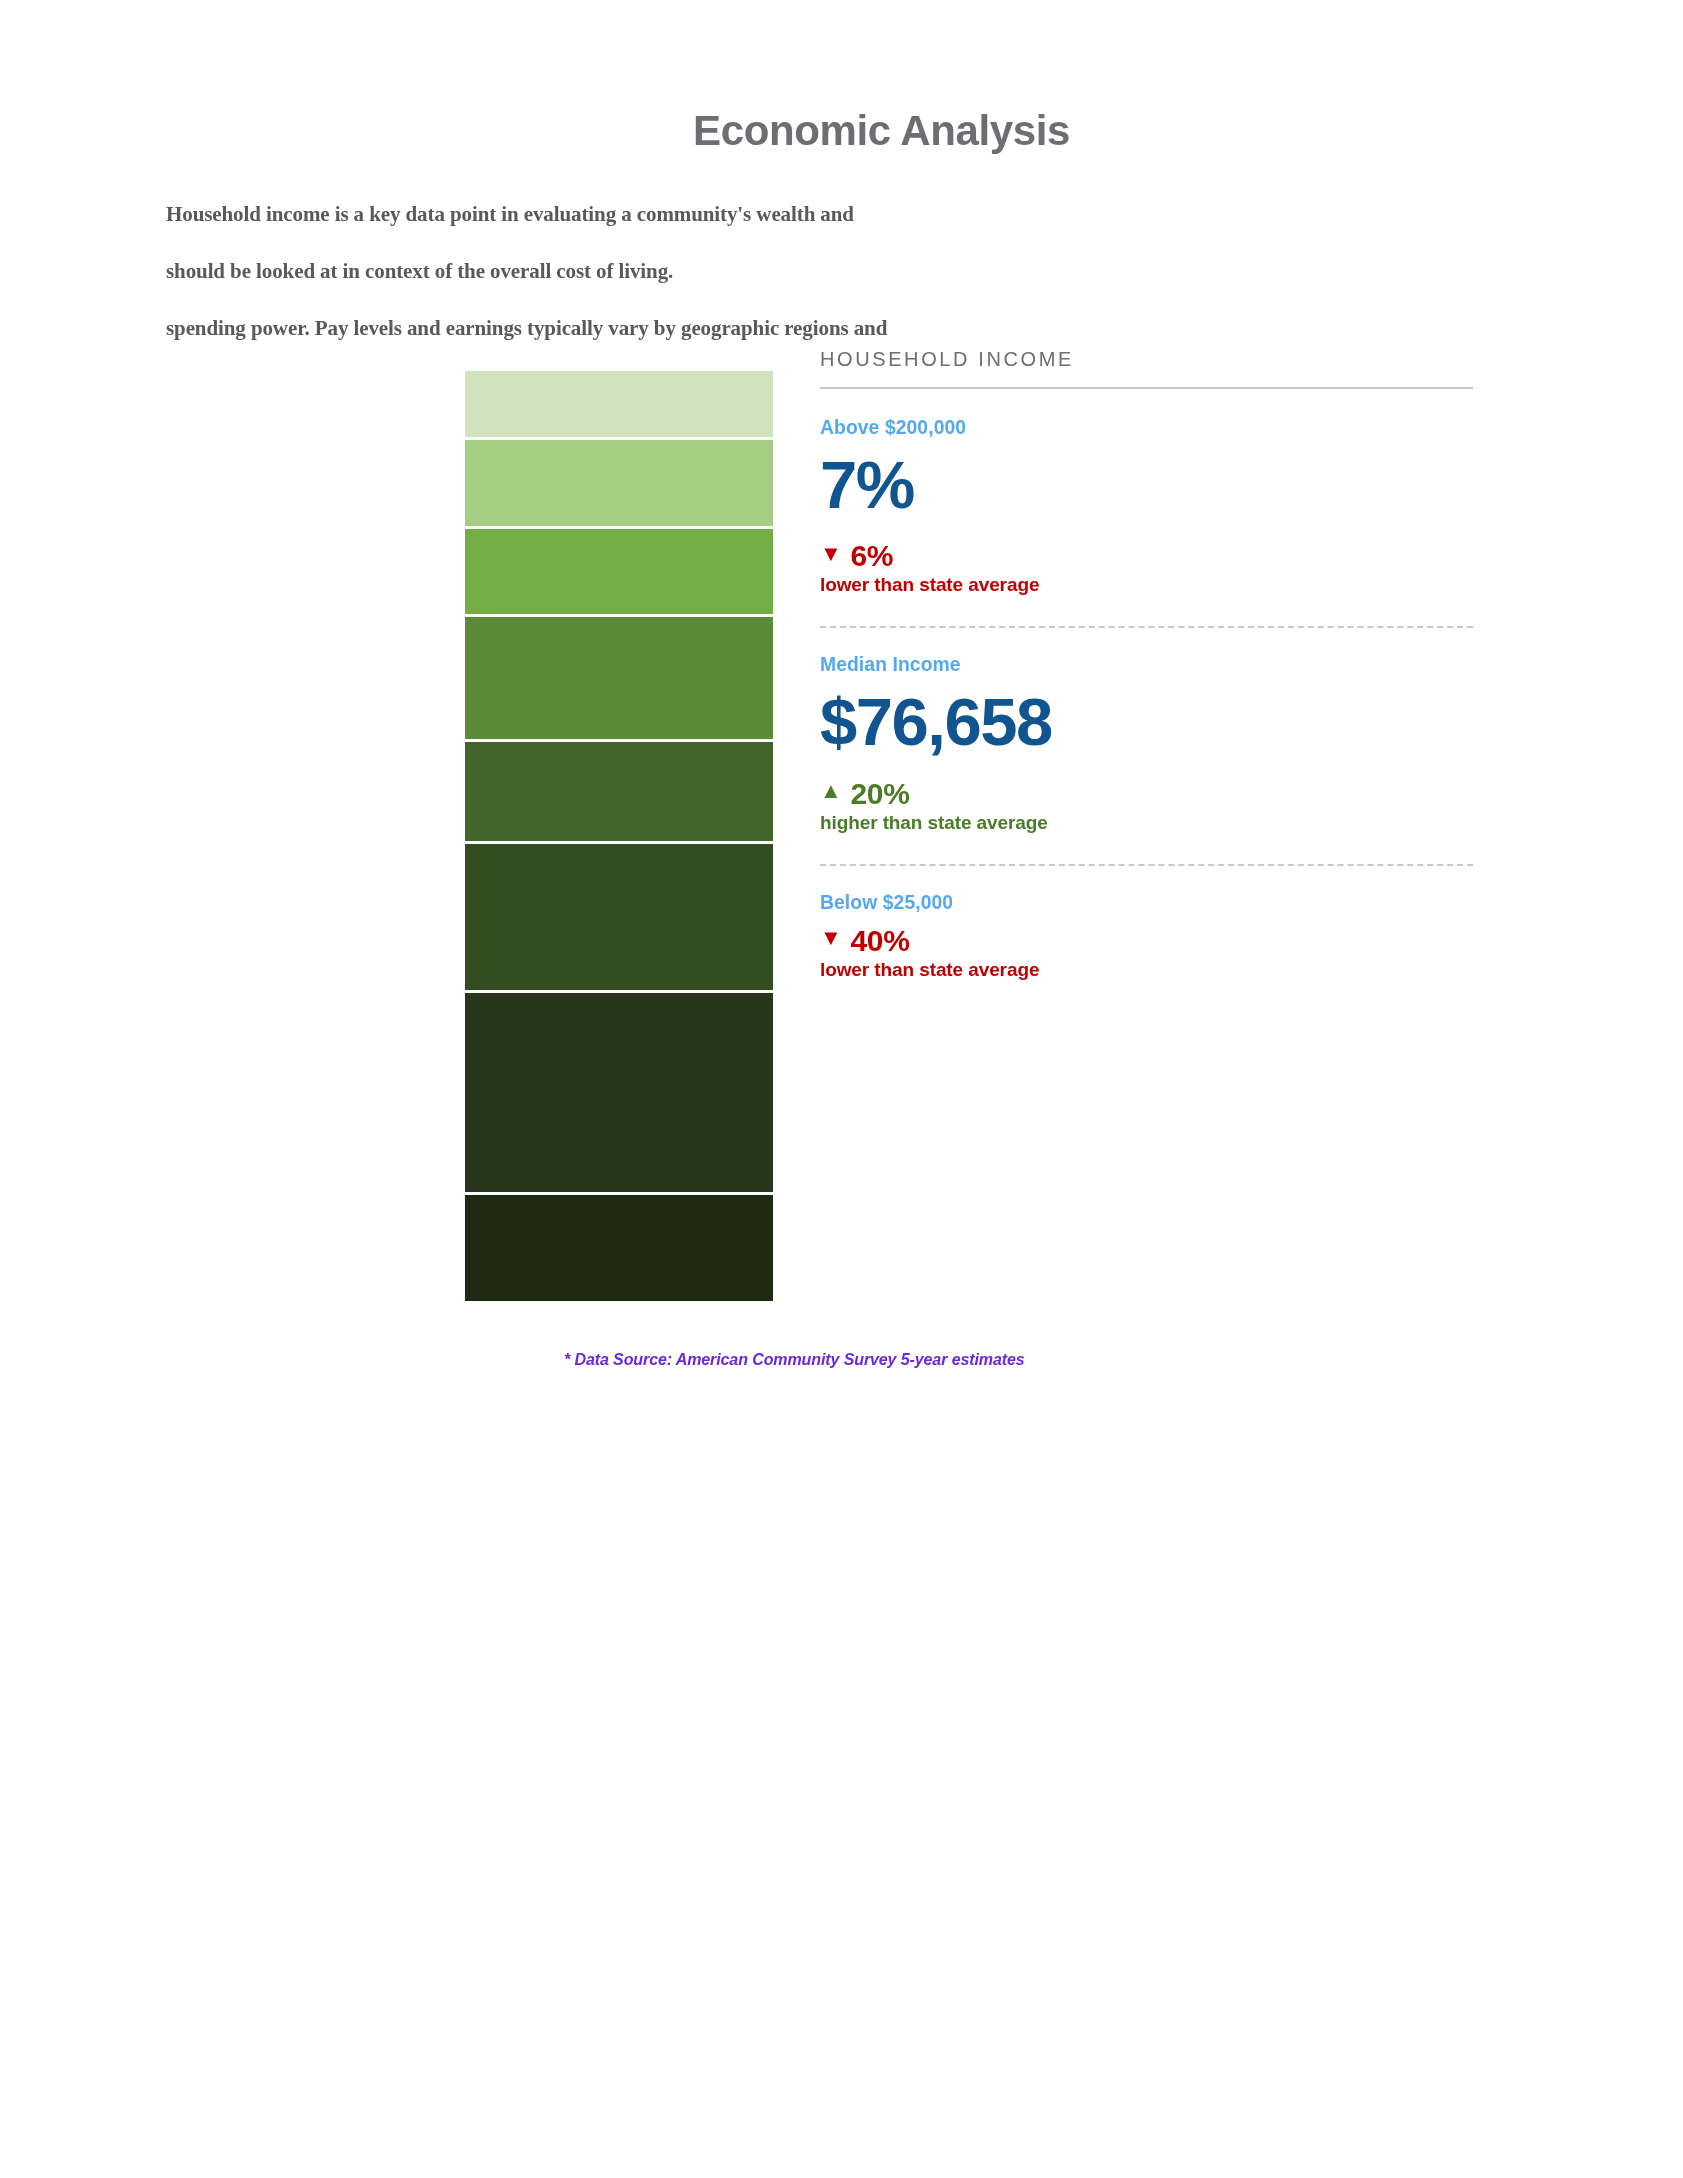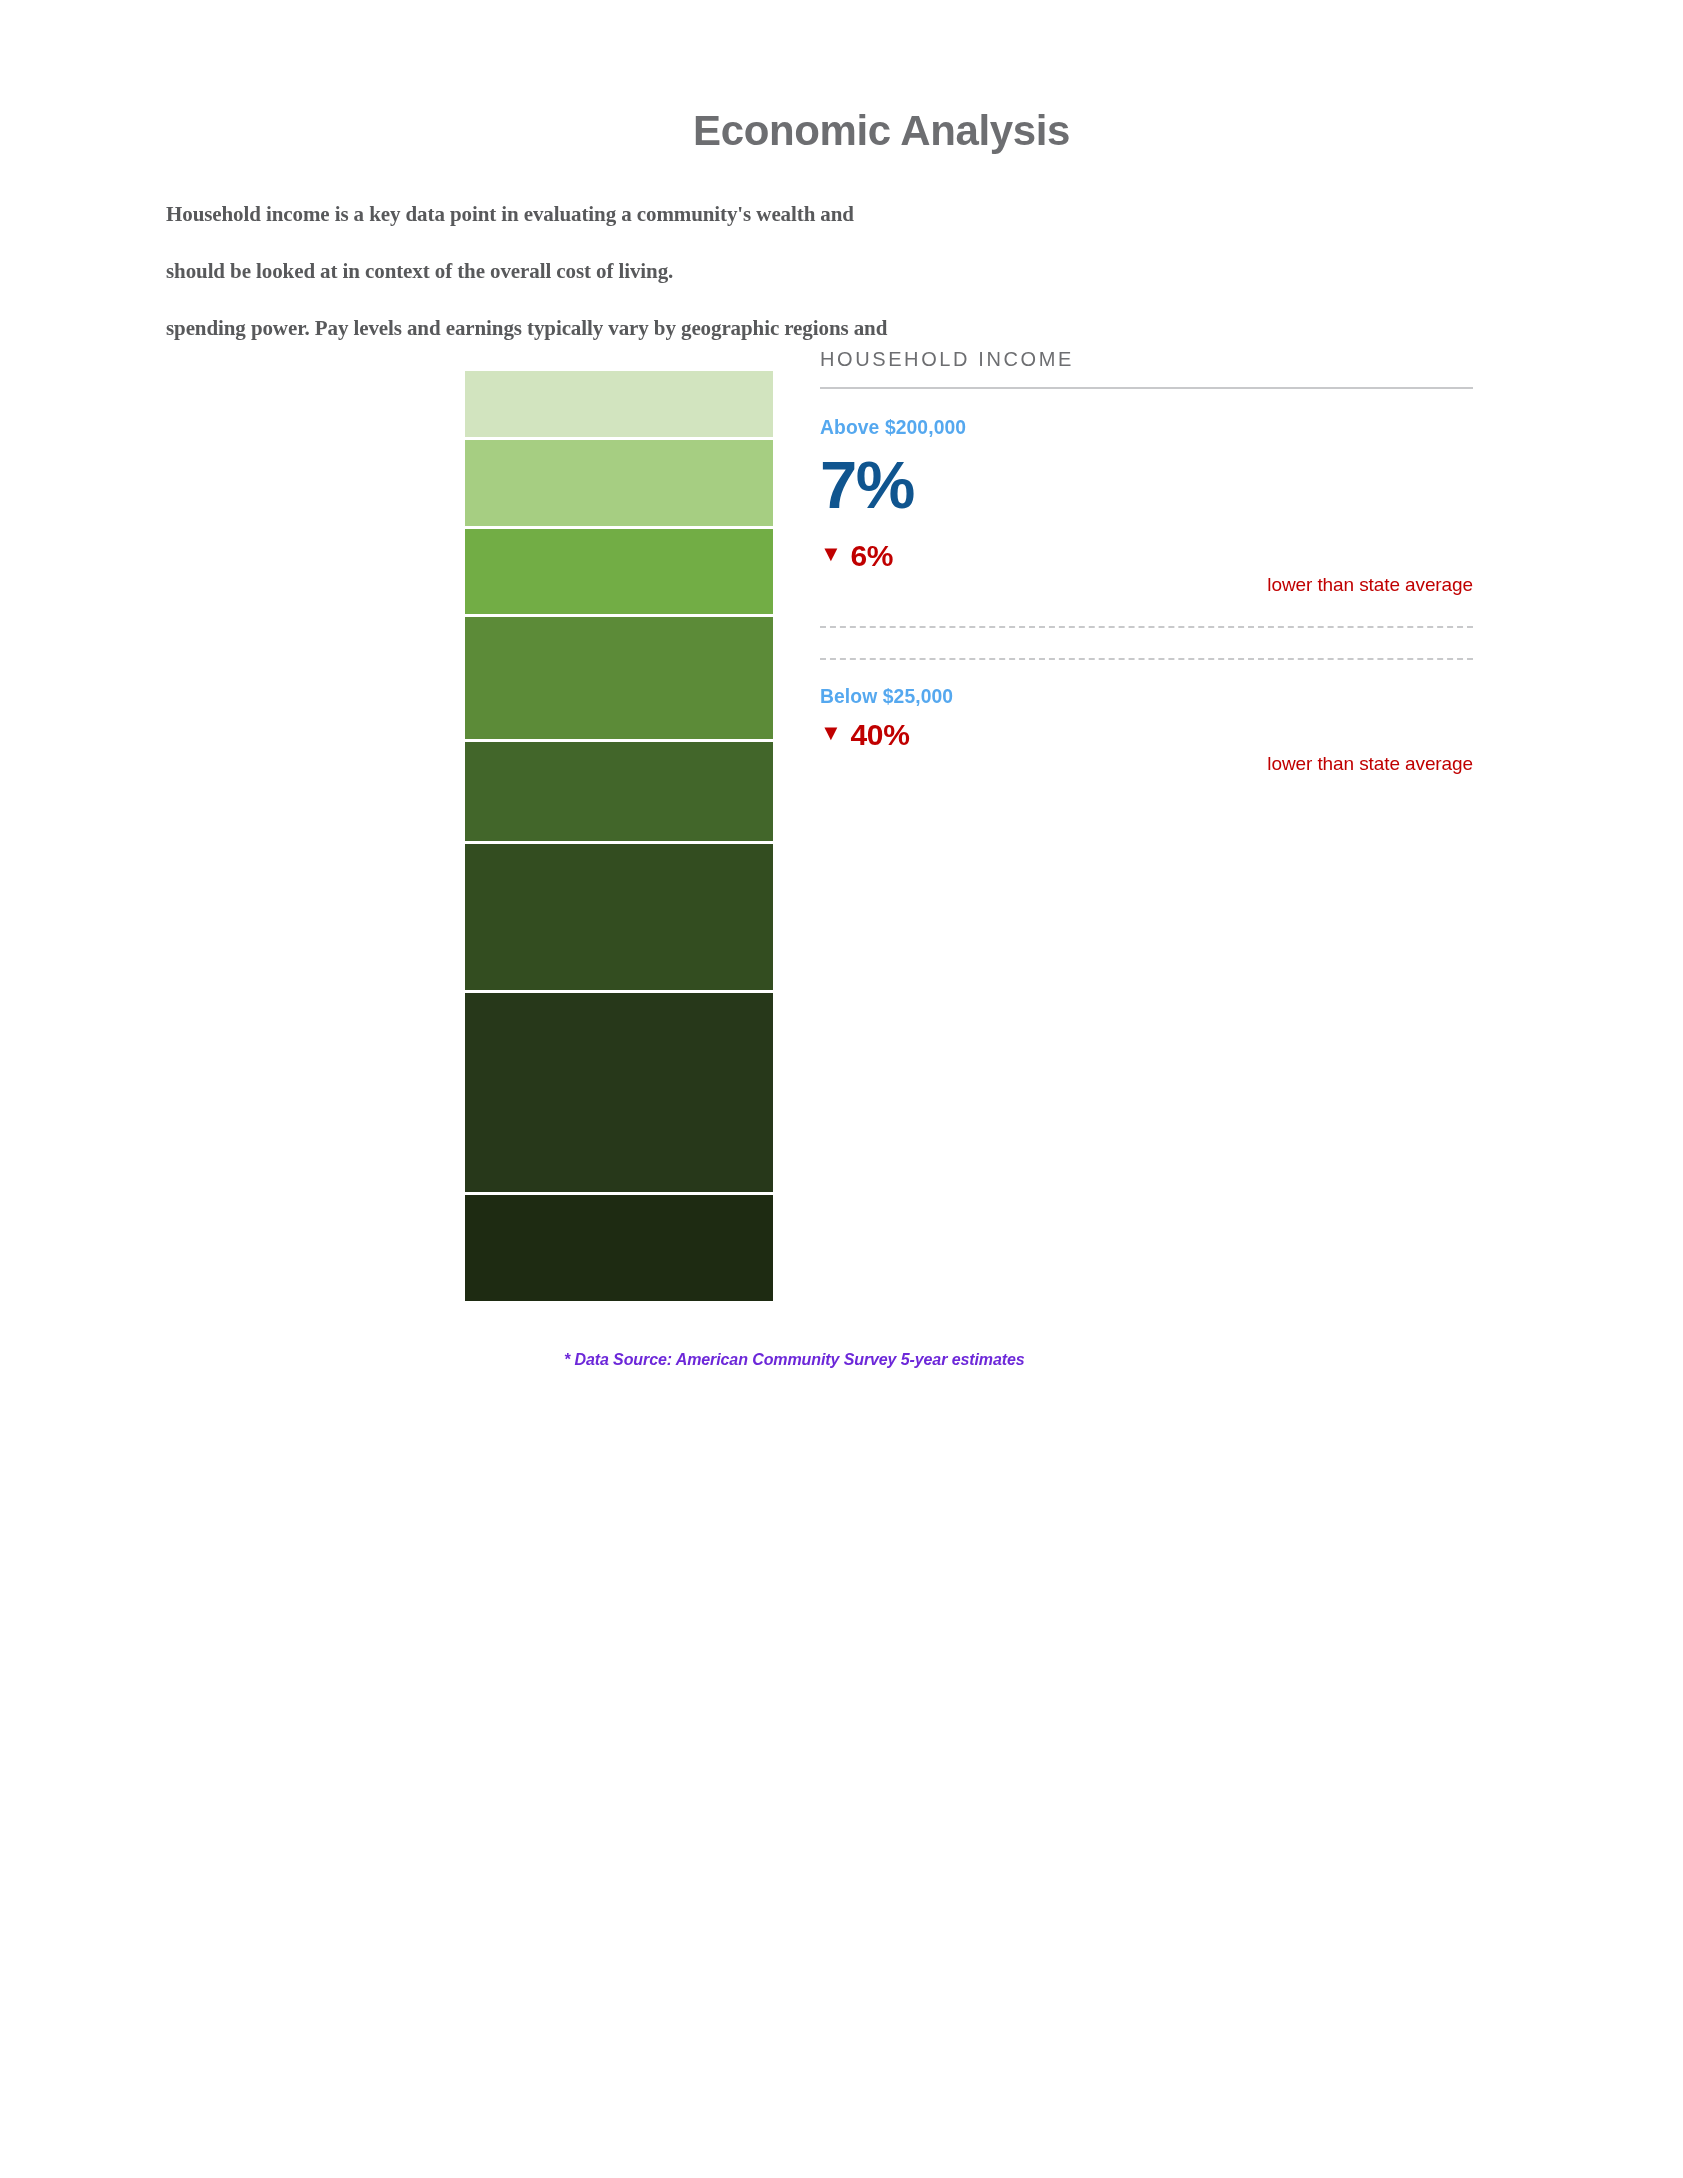--- a/index.html
+++ b/index.html
@@ -148,23 +148,22 @@
   }
   .stat-delta .tri {
     font-size: 22px;
     margin-right: 9px;
     line-height: 1;
     position: relative;
     top: -2px;
   }
   .stat-note {
     font-size: 19px;
-    font-weight: normal;
+    font-weight: bold;
     letter-spacing: -0.1px;
-    text-align: right;
   }
   .down { color: #c00000; }
   .up { color: #4b7c26; }
 
   .block { margin-bottom: 0; }
 
   
   .footnote {
     position: absolute;
     left: 564px;
@@ -249,20 +248,29 @@
       <div class="stat-value">7%</div>
       <div class="stat-delta down">
         <span class="tri">▼</span>
         <span>6%</span>
       </div>
       <div class="stat-note down">lower than state average</div>
     </div>
 
     <div class="rule-dashed"></div>
 
+    <div class="block">
+      <div class="stat-label">Median Income</div>
+      <div class="stat-value big">$76,658</div>
+      <div class="stat-delta up">
+        <span class="tri">▲</span>
+        <span>20%</span>
+      </div>
+      <div class="stat-note up">higher than state average</div>
+    </div>
 
     <div class="rule-dashed"></div>
 
     <div class="block">
       <div class="stat-label">Below $25,000</div>
       <div class="stat-delta down">
         <span class="tri">▼</span>
         <span>40%</span>
       </div>
       <div class="stat-note down">lower than state average</div>

